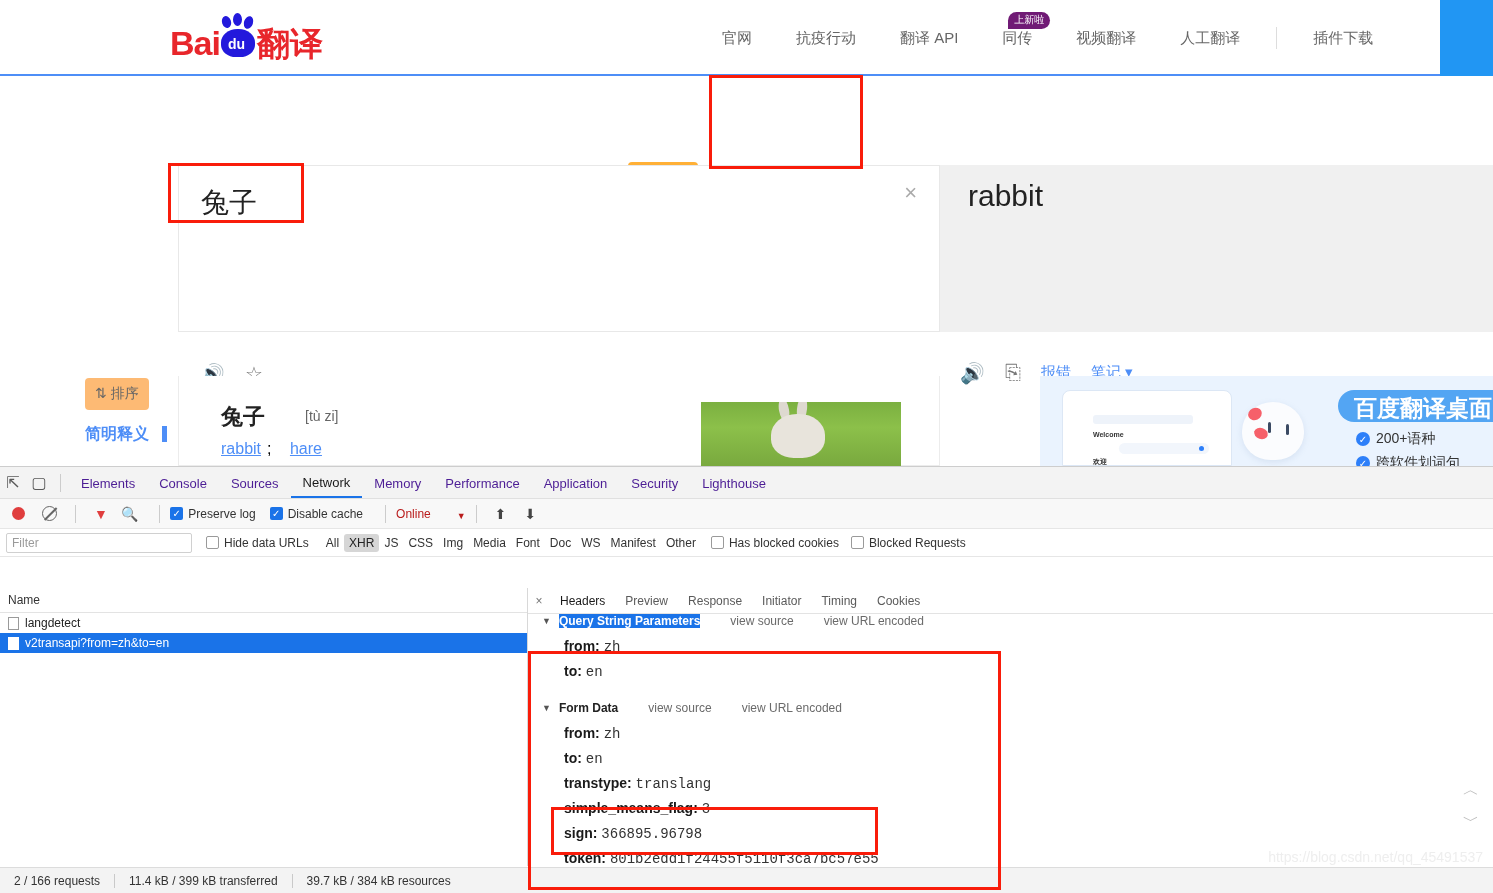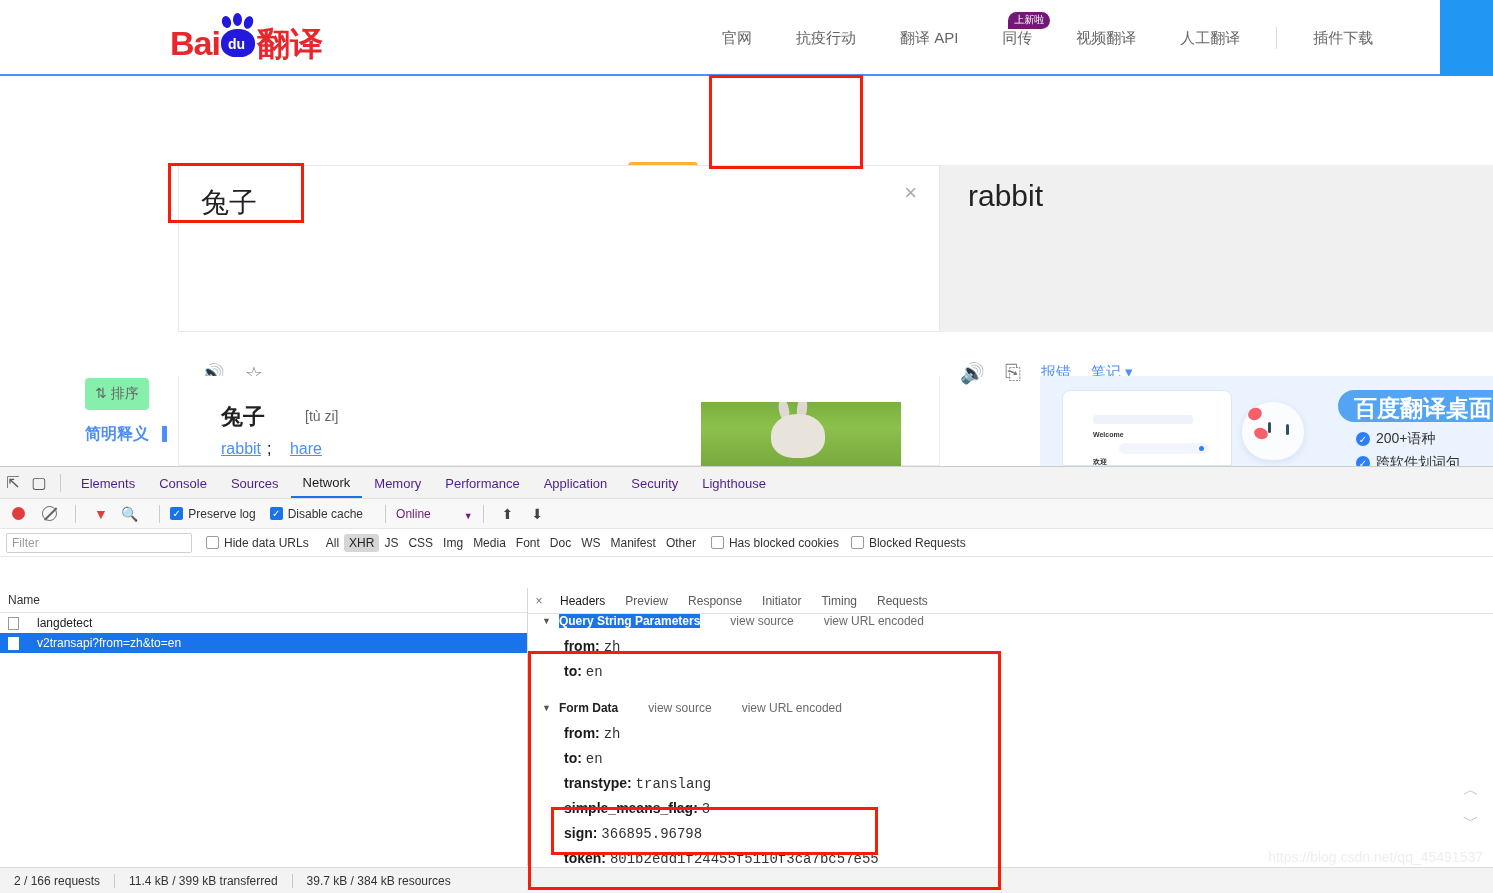--- a/index.html
+++ b/index.html
@@ -91,21 +91,21 @@
   .panel-out {
     position:absolute; left:940px; top:165px; width:553px; height:167px; background:#f0f0f0;
   }
   .panel-out .res { position:absolute; left:28px; top:14px; font-size:30px; color:#222; }
   .tools { position:absolute; bottom:14px; display:flex; align-items:center; gap:20px; }
   .tools .ic { color:#777; font-size:20px; cursor:pointer; }
   .tools .lnk { color:#4e8ef7; font-size:15px; cursor:pointer; }
 
   
   .dict-side { position:absolute; left:85px; top:378px; width:64px; }
-  .dict-sort { background:#86efac; color:#666; font-size:14px; border-radius:4px; padding:7px 8px; text-align:center; white-space:nowrap;}
+  .dict-sort { background:#fdba74; color:#666; font-size:14px; border-radius:4px; padding:7px 8px; text-align:center; white-space:nowrap;}
   .dict-tab { margin-top:14px; color:#4e8ef7; font-size:16px; font-weight:bold; position:relative; white-space:nowrap; }
   .dict-tab .bar { position:absolute; right:-18px; top:2px; width:5px; height:16px; background:#4e8ef7; }
   .dict-card {
     position:absolute; left:178px; top:376px; width:762px; height:90px; background:#fff;
     border:1px solid #ececec; border-top:none;
   }
   .dict-word { position:absolute; left:42px; top:26px; font-size:22px; font-weight:bold; color:#222; }
   .dict-pin { position:absolute; left:126px; top:32px; font-size:14px; color:#666; }
   .dict-defs { position:absolute; left:42px; top:64px; font-size:16px; }
   .dict-defs a { color:#4e8ef7; text-decoration:underline; margin-right:6px; }
@@ -148,34 +148,34 @@
     background:#f8f8f8; font-size:12px; color:#333; gap:2px; }
   .rec-dot { width:13px;height:13px;border-radius:50%;background:#e03e3e; margin:0 7px 0 6px; cursor:pointer;}
   .no-sign { width:15px;height:15px;border-radius:50%;border:1.6px solid #666; position:relative; margin:0 8px; cursor:pointer;}
   .no-sign:after{content:"";position:absolute;left:-1px;top:6px;width:17px;height:1.6px;background:#666;transform:rotate(-45deg);}
   .funnel { color:#e03e3e; font-size:14px; margin:0 8px; cursor:pointer;}
   .magn { color:#555; font-size:14px; margin:0 10px 0 4px; cursor:pointer;}
   .cbx { width:13px;height:13px;border-radius:2px;background:#1a73e8;color:#fff;font-size:10px;
      display:inline-flex;align-items:center;justify-content:center;margin-right:5px; cursor:pointer;}
   .cbx.off { background:#fff; border:1px solid #9a9a9a; color:transparent; }
   .tb-item { display:flex;align-items:center; margin-right:12px; white-space:nowrap; }
-  .online-sel { display:flex;align-items:flex-end;gap:33px;border:none;background:transparent;font-size:12px;color:#701a75;cursor:pointer;}
+  .online-sel { display:flex;align-items:flex-end;gap:26px;border:none;background:transparent;font-size:12px;color:#b91c1c;cursor:pointer;}
   .arrow-ic { color:#444; font-size:14px; margin:0 8px; cursor:pointer; }
 
   .dt-filterbar { height:28px; display:flex; align-items:center; border-bottom:1px solid #e6e6e6; background:#fff; font-size:12px; color:#333; }
   .filter-input { width:186px; height:20px; margin:0 6px; border:1px solid #d0d0d0; border-radius:2px;
      font-size:12px; padding:0 5px; color:#333; }
   .filter-input::placeholder { color:#9a9a9a; }
   .ftype { padding:2px 5px; border-radius:3px; cursor:pointer; white-space:nowrap; }
   .ftype.sel { background:#d6d6d6; color:#222; }
 
   .dt-body { position:absolute; left:0; top:121px; right:0; bottom:27px; display:flex; }
   .req-list { width:528px; border-right:1px solid #d8d8d8; background:#fff; position:relative; }
   .req-head { height:25px; font-size:12px; color:#333; padding:5px 0 0 8px; border-bottom:1px solid #e3e3e3; }
-  .req-row { height:20px; display:flex; align-items:center; gap:18px; padding:0 8px; font-size:12px; color:#222; cursor:pointer;}
+  .req-row { height:20px; display:flex; align-items:center; gap:6px; padding:0 8px; font-size:12px; color:#222; cursor:pointer;}
   .req-row.sel { background:#1a73e8; color:#fff; }
   .req-ico { width:11px;height:13px;border:1px solid #9a9a9a;background:#fff;flex:0 0 auto; }
   .req-row.sel .req-ico { border-color:#fff; }
 
   .detail { flex:1; position:relative; background:#fff; overflow:hidden; }
   .detail-tabs { height:26px; display:flex; align-items:center; border-bottom:1px solid #e3e3e3; font-size:12px; color:#5a5a5a; }
   .dclose { width:22px;text-align:center;color:#777;cursor:pointer; }
   .dtab { padding:4px 10px; cursor:pointer; white-space:nowrap; }
   .dtab.active { color:#1a1a1a; }
   .detail-scroll { position:absolute; left:0; top:26px; right:0; bottom:0; padding:0 0 0 10px; }
@@ -408,21 +408,21 @@
     </div>
 
     <div class="detail">
       <div class="detail-tabs">
         <span class="dclose">×</span>
         <span class="dtab active">Headers</span>
         <span class="dtab">Preview</span>
         <span class="dtab">Response</span>
         <span class="dtab">Initiator</span>
         <span class="dtab">Timing</span>
-        <span class="dtab">Requests</span>
+        <span class="dtab">Cookies</span>
       </div>
 
       <div class="detail-scroll">
         <div class="sec-head" style="margin-top:-6px;">
           <span class="tri">▼</span>
           <span class="hl-sel">Query String Parameters</span>
           <span class="lnk">view source</span>
           <span class="lnk">view URL encoded</span>
         </div>
         <div class="kv">

